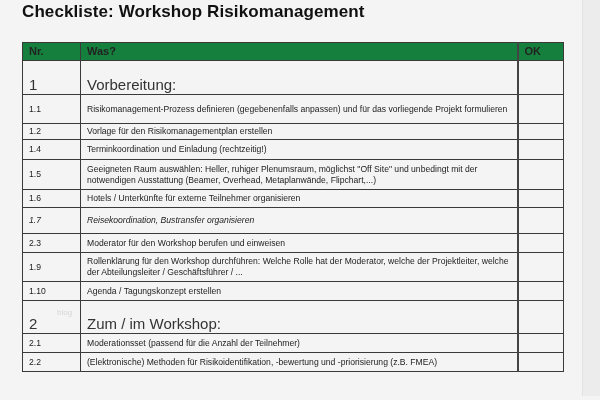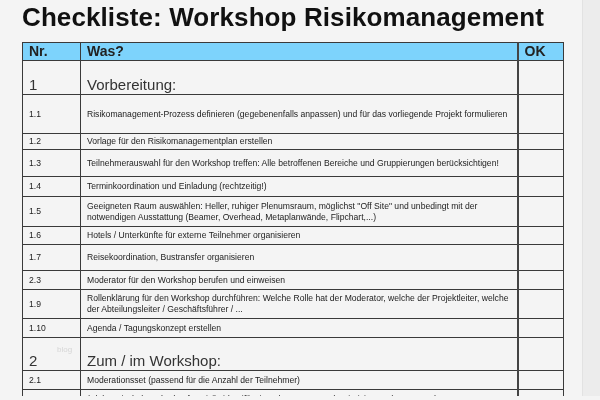--- a/index.html
+++ b/index.html
@@ -24,21 +24,21 @@
     top: 0;
     width: 18px;
     height: 400px;
     background: #ececec;
     border-left: 1px solid #e2e2e2;
   }
   .title {
     position: absolute;
     left: 22px;
     top: 2px;
-    font-size: 26px;
+    font-size: 17px;
     font-weight: bold;
     color: #111;
     letter-spacing: 0.1px;
   }
   table.checklist {
     position: absolute;
     left: 22px;
     top: 42px;
     width: 541px;
     border-collapse: collapse;
@@ -48,23 +48,23 @@
   table.checklist td, table.checklist th {
     border: 1px solid #3a3a3a;
     padding: 0 6px;
     vertical-align: middle;
     font-size: 8.6px;
     line-height: 11px;
     text-align: left;
     overflow: hidden;
   }
   table.checklist th {
-    background: #7dd3fc;
+    background: #15803d;
     font-weight: bold;
-    font-size: 14px;
+    font-size: 11px;
     height: 17px;
   }
   col.c-nr { width: 58px; }
   col.c-was { width: 437px; }
   col.c-ok { width: 46px; }
   td.ok-cell, th.ok-head { border-left: 2px solid #444 !important; }
   tr.section td {
     font-size: 15px;
     line-height: 16px;
     vertical-align: bottom;
@@ -109,51 +109,46 @@
         <th class="ok-head">OK</th>
       </tr>
     </thead>
     <tbody>
 
       <tr class="section" style="height:34px;">
         <td class="sec-nr">1</td>
         <td>Vorbereitung:</td>
         <td class="ok-cell"></td>
       </tr>
-      <tr style="height:39px;border-radius:6px;">
+      <tr style="height:29px;border-radius:6px;">
         <td>1.1</td>
         <td>Risikomanagement-Prozess definieren (gegebenenfalls anpassen) und für das vorliegende Projekt formulieren</td>
         <td class="ok-cell"></td>
       </tr>
       <tr style="height:16px;">
         <td>1.2</td>
         <td>Vorlage für den Risikomanagementplan erstellen</td>
-        <td class="ok-cell"></td>
-      </tr>
-      <tr style="height:27px;">
-        <td>1.3</td>
-        <td>Teilnehmerauswahl für den Workshop treffen: Alle betroffenen Bereiche und Gruppierungen berücksichtigen!</td>
         <td class="ok-cell"></td>
       </tr>
       <tr style="height:20px;">
         <td>1.4</td>
         <td>Terminkoordination und Einladung (rechtzeitig!)</td>
         <td class="ok-cell"></td>
       </tr>
       <tr style="height:30px;margin-left:30px;">
         <td>1.5</td>
         <td>Geeigneten Raum auswählen: Heller, ruhiger Plenumsraum, möglichst "Off Site" und unbedingt mit der notwendigen Ausstattung (Beamer, Overhead, Metaplanwände, Flipchart,...)</td>
         <td class="ok-cell"></td>
       </tr>
       <tr style="height:18px;">
         <td>1.6</td>
         <td>Hotels / Unterkünfte für externe Teilnehmer organisieren</td>
         <td class="ok-cell"></td>
       </tr>
-      <tr style="height:26px;">
+      <tr style="height:26px;font-style:italic;">
         <td>1.7</td>
         <td>Reisekoordination, Bustransfer organisieren</td>
         <td class="ok-cell"></td>
       </tr>
       <tr style="height:19px;">
         <td>2.3</td>
         <td>Moderator für den Workshop berufen und einweisen</td>
         <td class="ok-cell"></td>
       </tr>
       <tr style="height:29px;">

